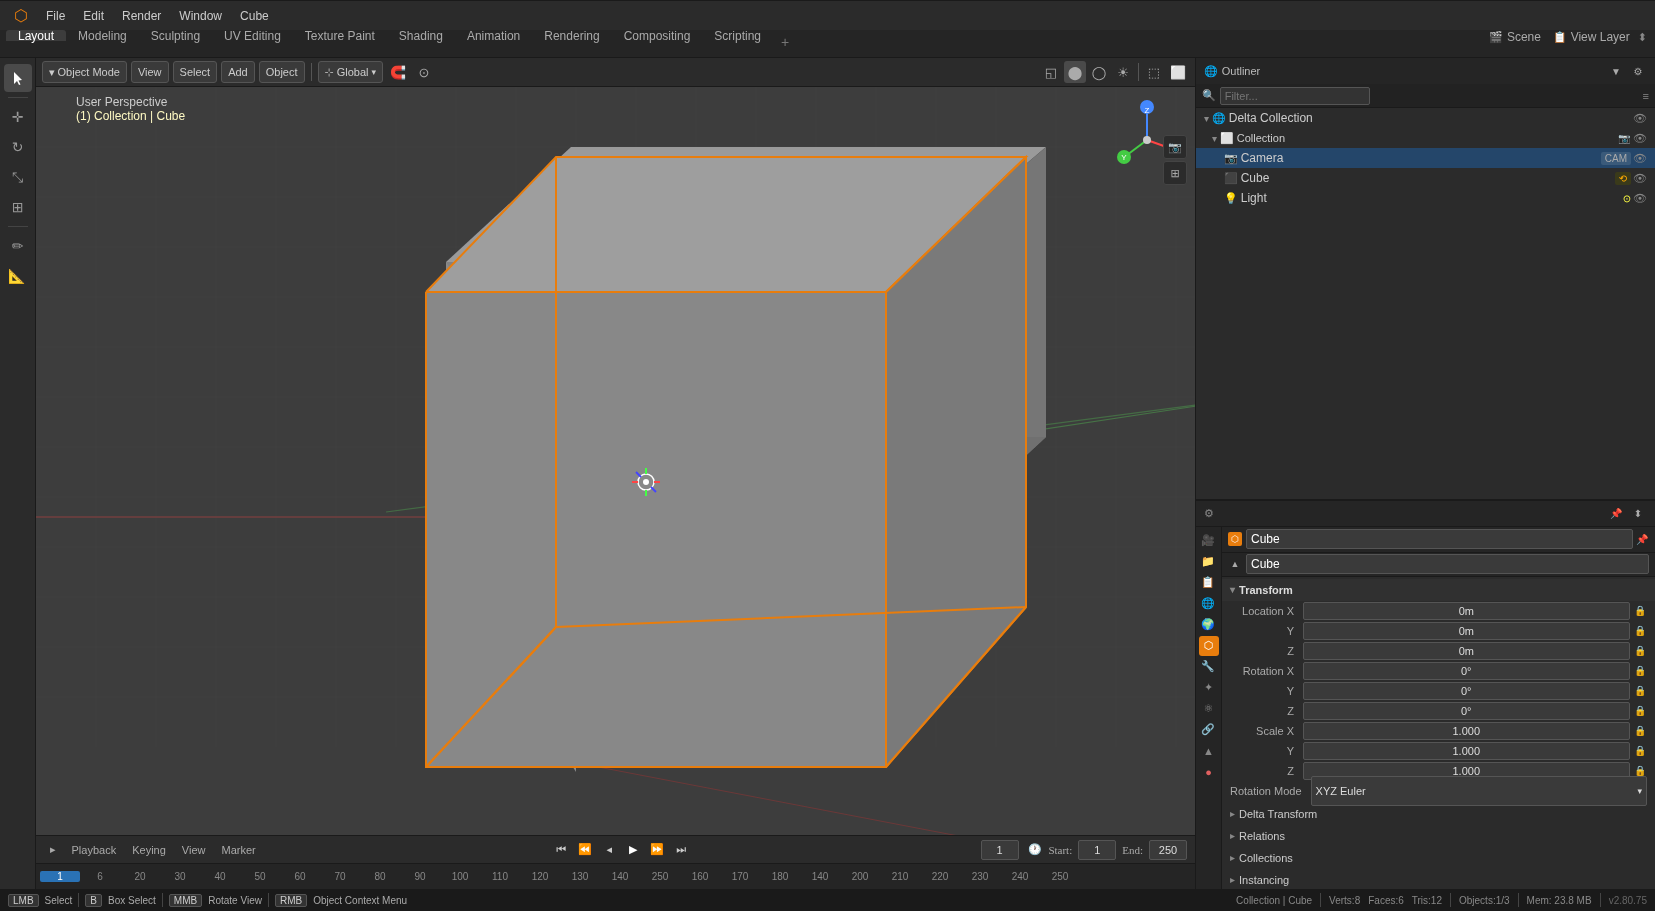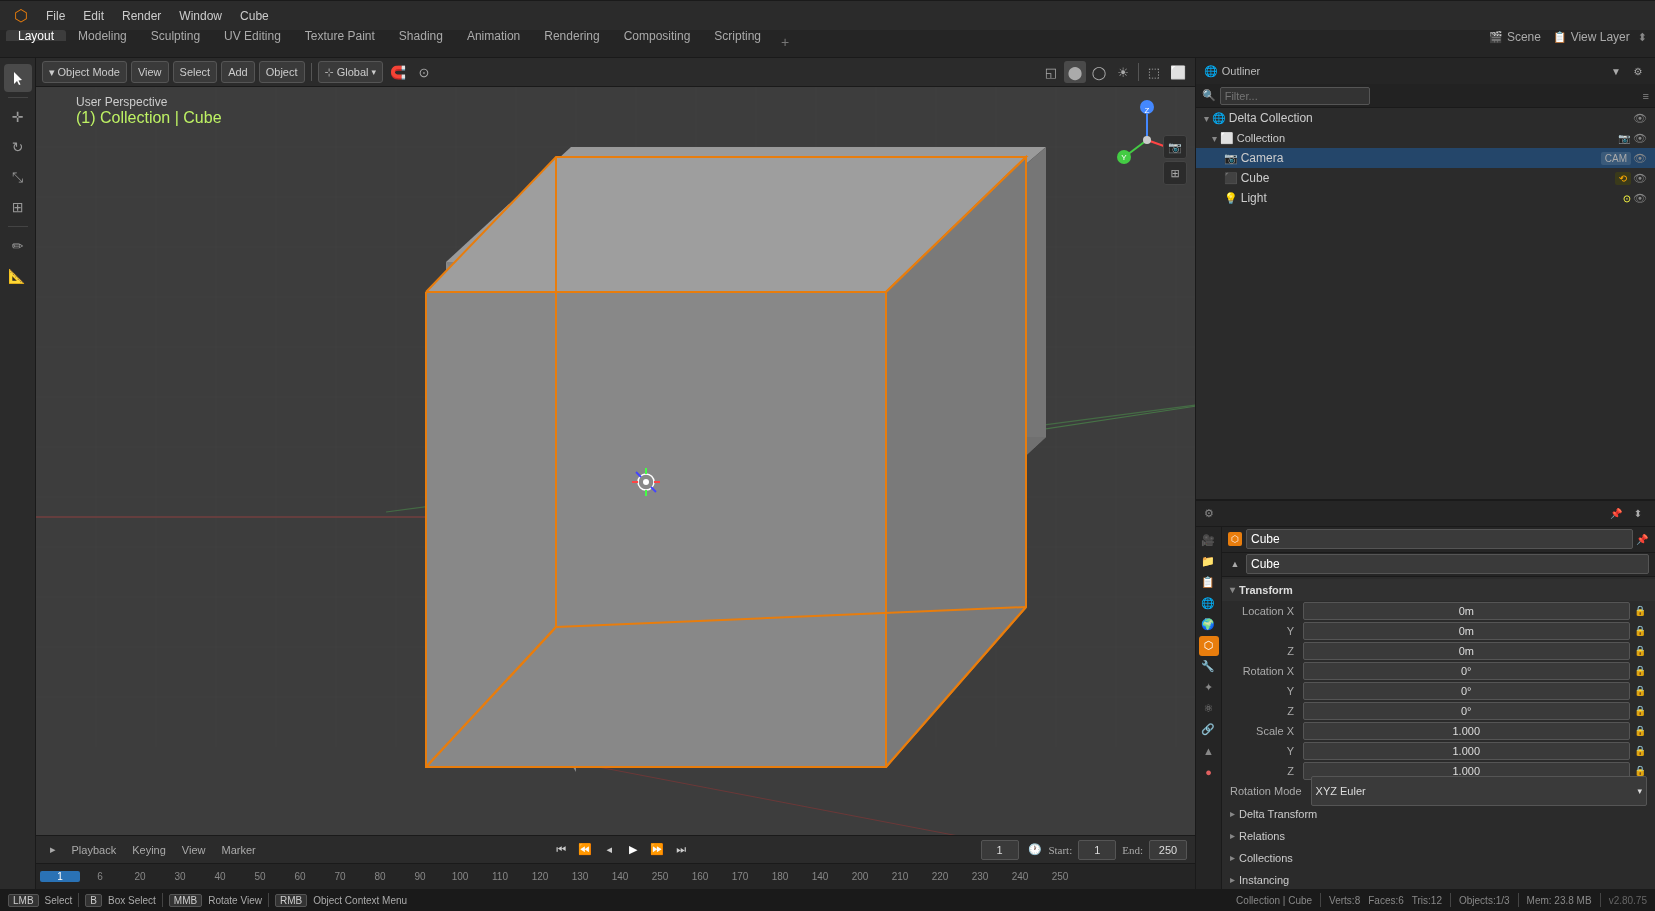--- a/index.html
+++ b/index.html
@@ -649,21 +649,21 @@
             <line x1="8" y1="0" x2="14" y2="0" stroke="#ff4444" stroke-width="2"></line>
             <line x1="0" y1="-14" x2="0" y2="-8" stroke="#44ff44" stroke-width="2"></line>
             <line x1="0" y1="8" x2="0" y2="14" stroke="#44ff44" stroke-width="2"></line>
             <line x1="-10" y1="-10" x2="-5" y2="-5" stroke="#4444ff" stroke-width="2"></line>
             <line x1="5" y1="5" x2="10" y2="10" stroke="#4444ff" stroke-width="2"></line>
           </g>
         </svg>
 
         <div class="viewport-info">
           <div style="color:#ccc; font-size:12px;">User Perspective</div>
-          <div style="color:#bef264; font-size:16px;">(1) Collection | Cube</div>
+          <div style="color:#fef9c3; font-size:12px;">(1) Collection | Cube</div>
         </div>
 
         <div style="position:absolute; top:8px; right:8px; width:100px; height:90px;">
           <svg width="100" height="90" viewBox="0 0 100 90">
 
             <g transform="translate(60,45)">
 
               <line x1="0" y1="0" x2="0" y2="-30" stroke="#4488ff" stroke-width="2"></line>
               <circle cx="0" cy="-33" r="7" fill="#4488ff"></circle>
               <text x="0" y="-30" fill="white" font-size="8" text-anchor="middle" dy="3">Z</text>

